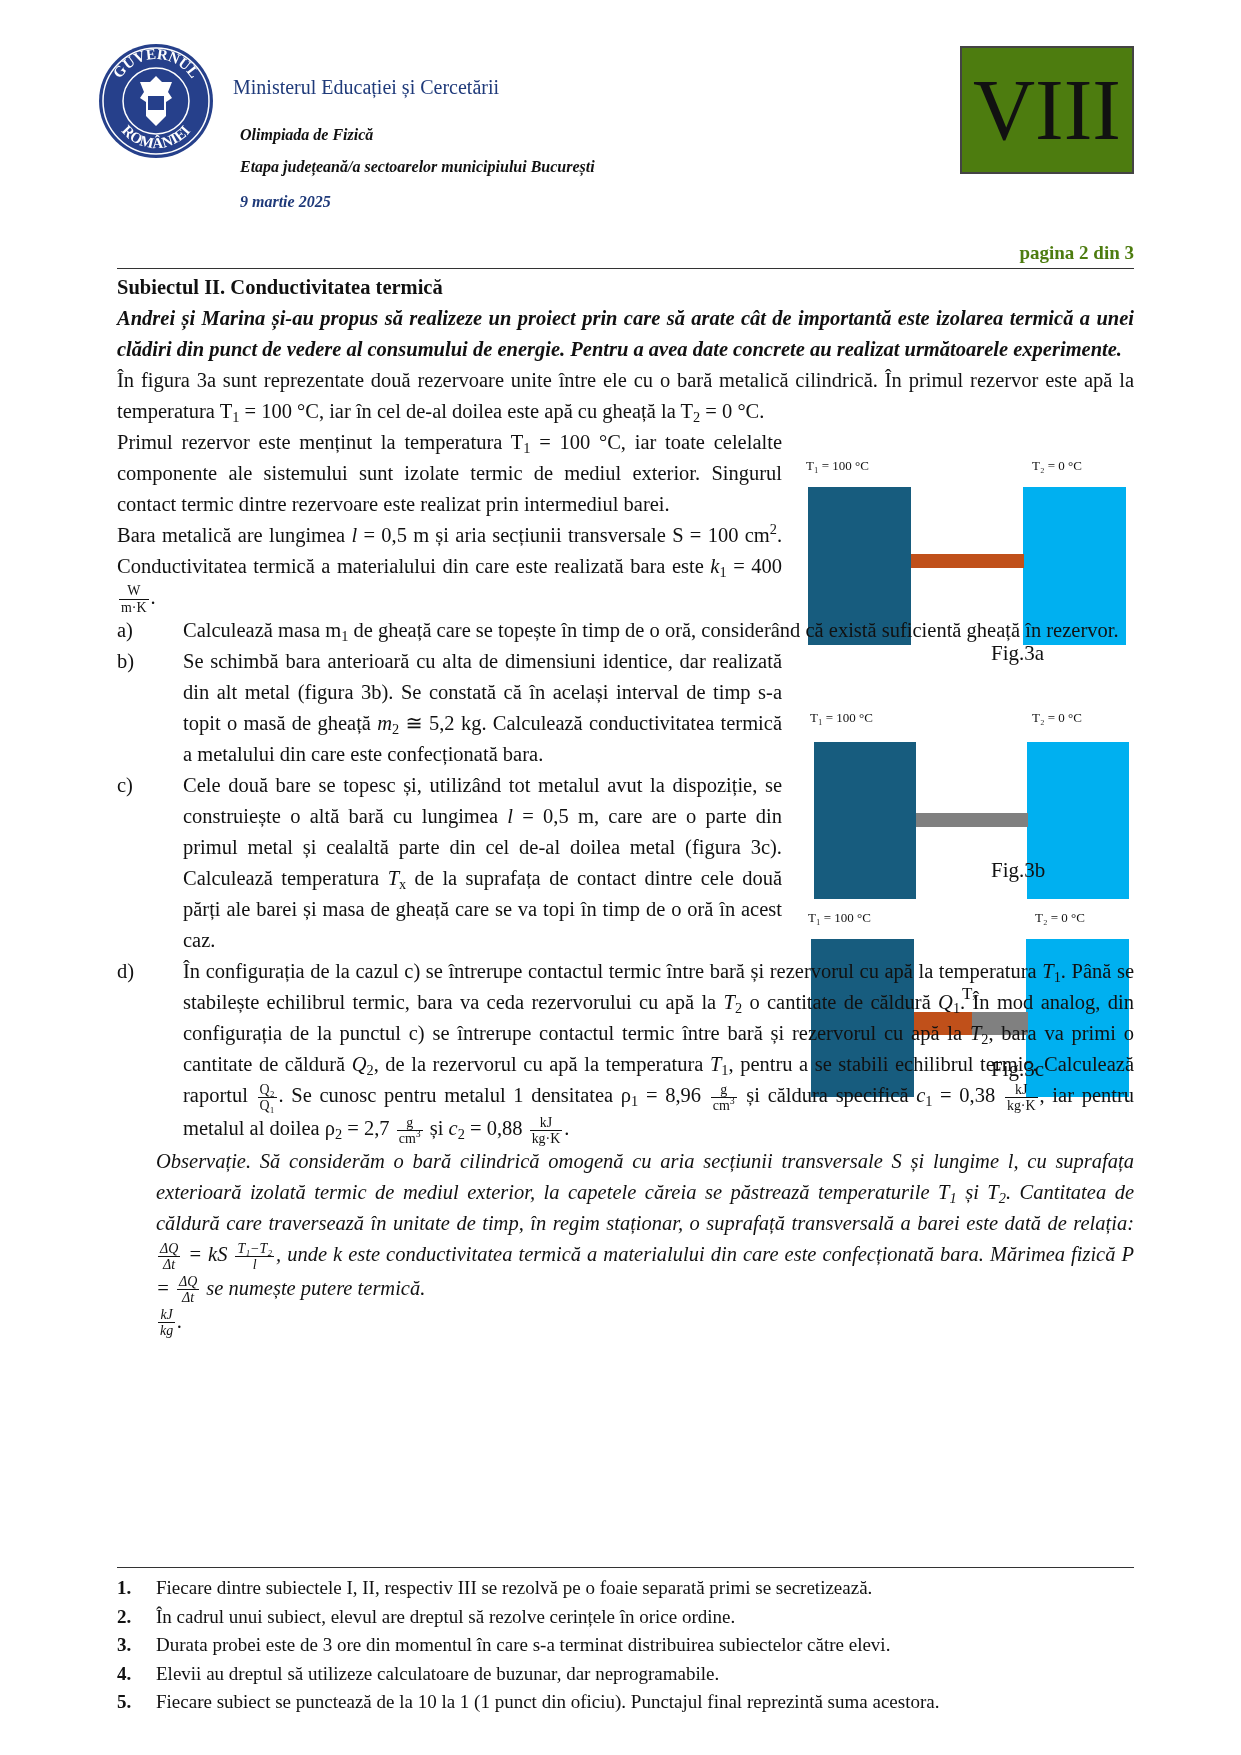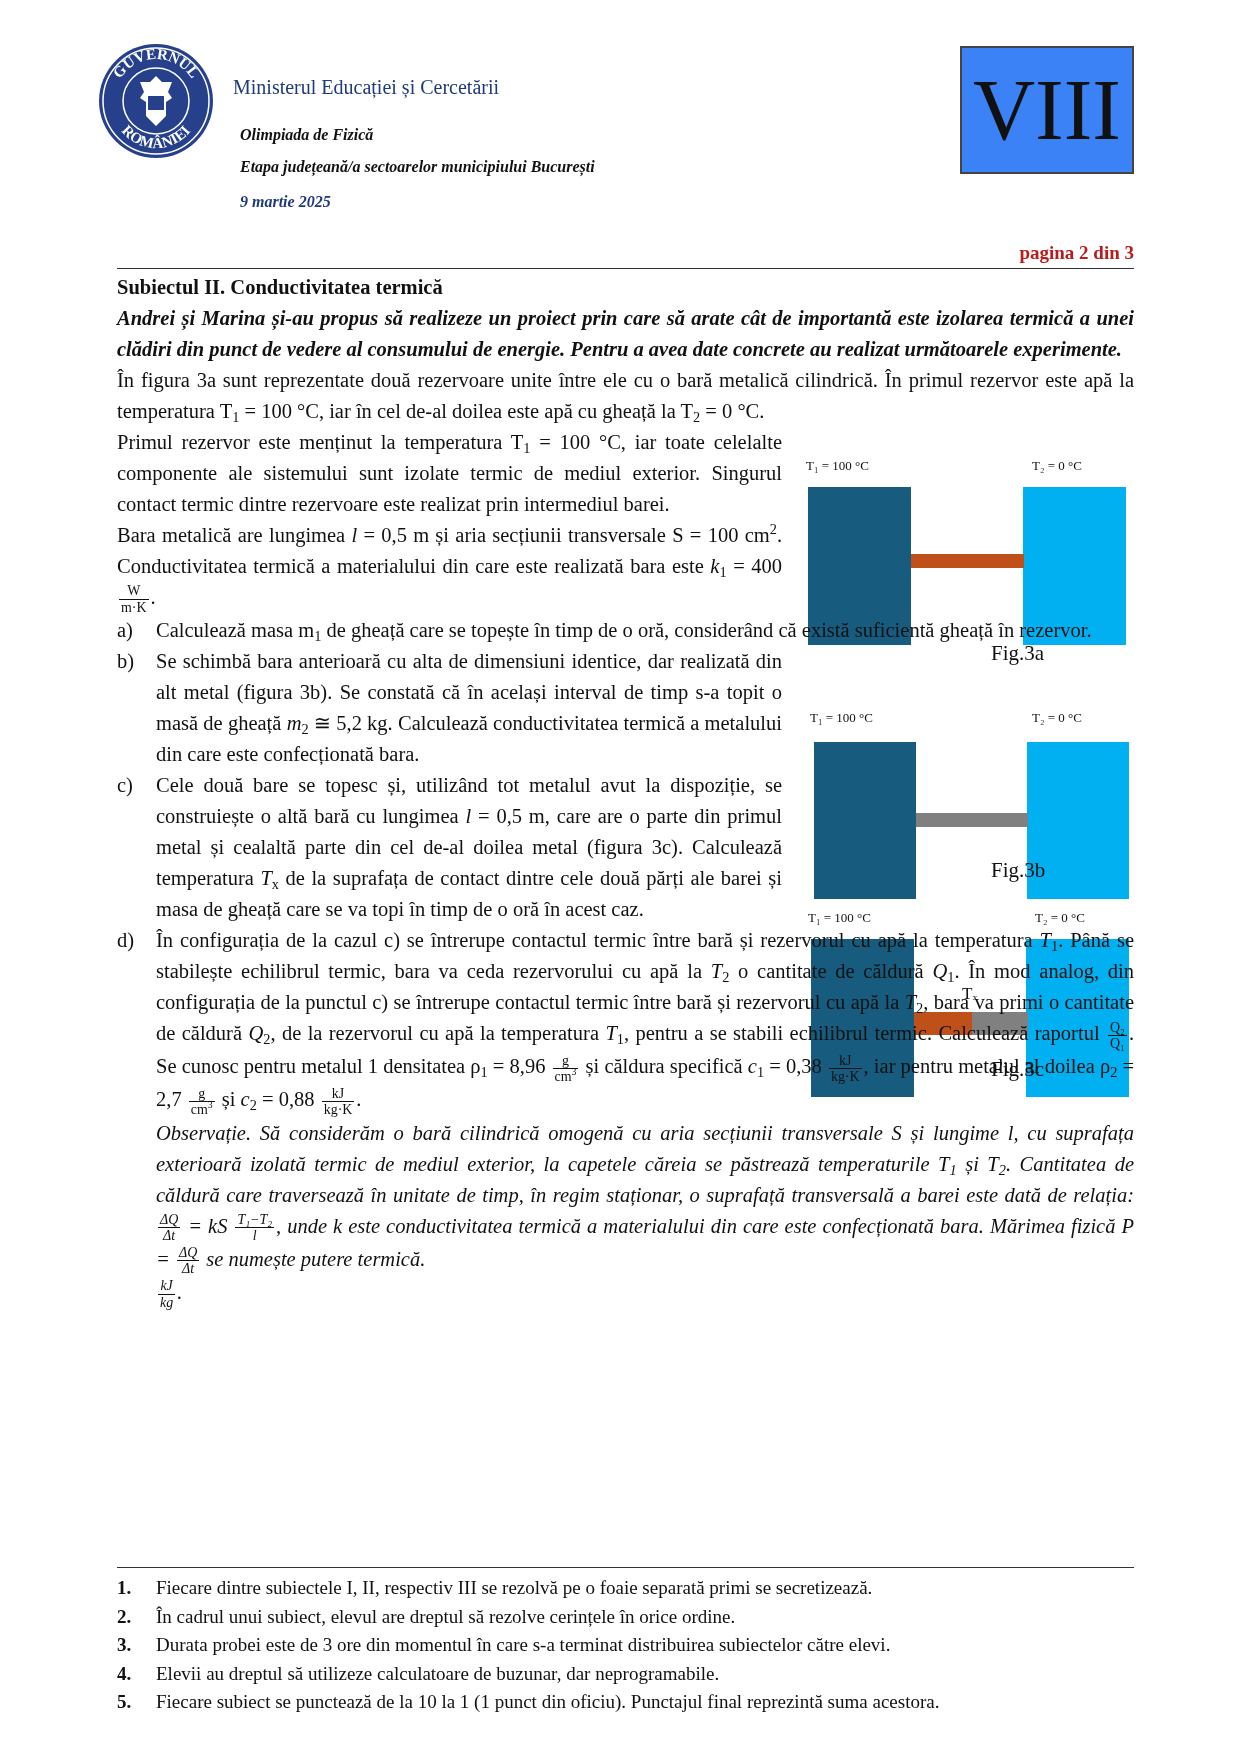--- a/index.html
+++ b/index.html
@@ -5,33 +5,33 @@
   html, body { margin:0; padding:0; background:#ffffff; }
   body { width:1241px; height:1755px; position:relative; overflow:hidden;
          font-family:"Liberation Serif","DejaVu Serif",serif; color:#111; }
   .abs { position:absolute; }
   .logo { left:97px; top:42px; width:118px; height:118px; }
   .ministry { left:233px; top:76px; font-size:20px; font-weight:normal; color:#1f3a7a; }
   .header-center { left:240px; width:700px; font-weight:bold; font-size:16px;font-style:italic; }
   .h1 { top:126px; }
   .h2 { top:158px; }
   .h3 { top:193px; color:#1f3a7a; }
-  .grade-box { left:960px; top:46px; width:174px; height:128px; background:#3b82f6; border:2px solid #444;
+  .grade-box { left:960px; top:46px; width:174px; height:128px; background:#4d7c0f; border:2px solid #444;
                display:flex; align-items:center; justify-content:center; font-size:86px; box-sizing:border-box; }
-  .page-num { right:107px; top:242px; font-size:19px; font-weight:bold; color:#b91c1c; }
+  .page-num { right:107px; top:242px; font-size:19px; font-weight:bold; color:#4d7c0f; }
   .rule-top { left:117px; top:268px; width:1017px; height:0; border-top:1.5px solid #333; }
   .content { left:117px; top:272px; width:1017px; font-size:20.5px; line-height:31px; }
   .title { font-weight:bold; }
   .intro { font-style:italic; font-weight:bold; text-align:justify; }
   p { margin:0; }
   .just { text-align:justify; }
   .narrow { width:665px; text-align:justify; }
   .item { display:flex; }
   .item .lbl { width:39px; flex:none; }
-  .item .body { flex:1; text-align:justify; }
+  .item .body { flex:1; text-align:justify;margin-left:27px; }
   .obs { font-style:italic; padding-left:39px; text-align:justify; }
   sub { font-size:0.7em; vertical-align:-0.25em; line-height:0; }
   sup { font-size:0.7em; line-height:0; }
   .frac { display:inline-block; vertical-align:middle; text-align:center; font-size:0.68em; line-height:1.1; margin:0 2px; }
   .frac .num { display:block; border-bottom:1px solid #111; padding:0 2px; }
   .frac .den { display:block; padding:0 2px; }
   .fig { position:absolute; width:325px; }
   .fig .lab { position:absolute; font-size:13px; }
   .fig .tank-hot { position:absolute; background:#175c7e; }
   .fig .tank-cold { position:absolute; background:#00b0f0; }

